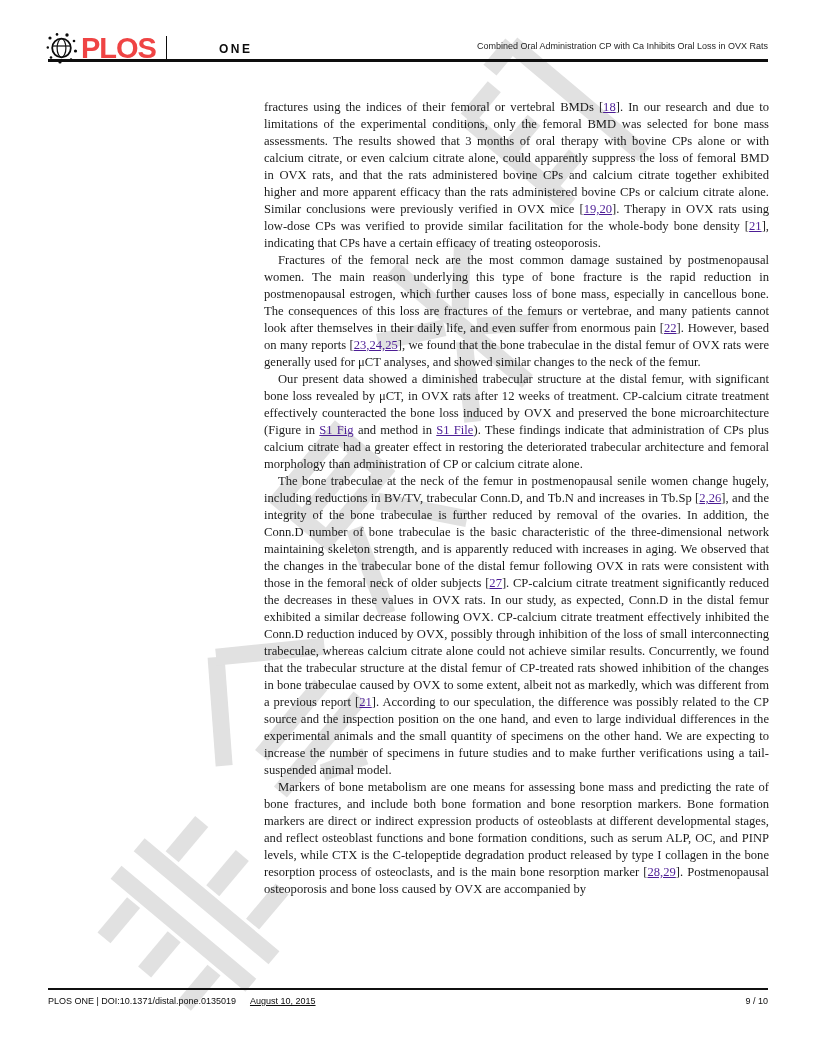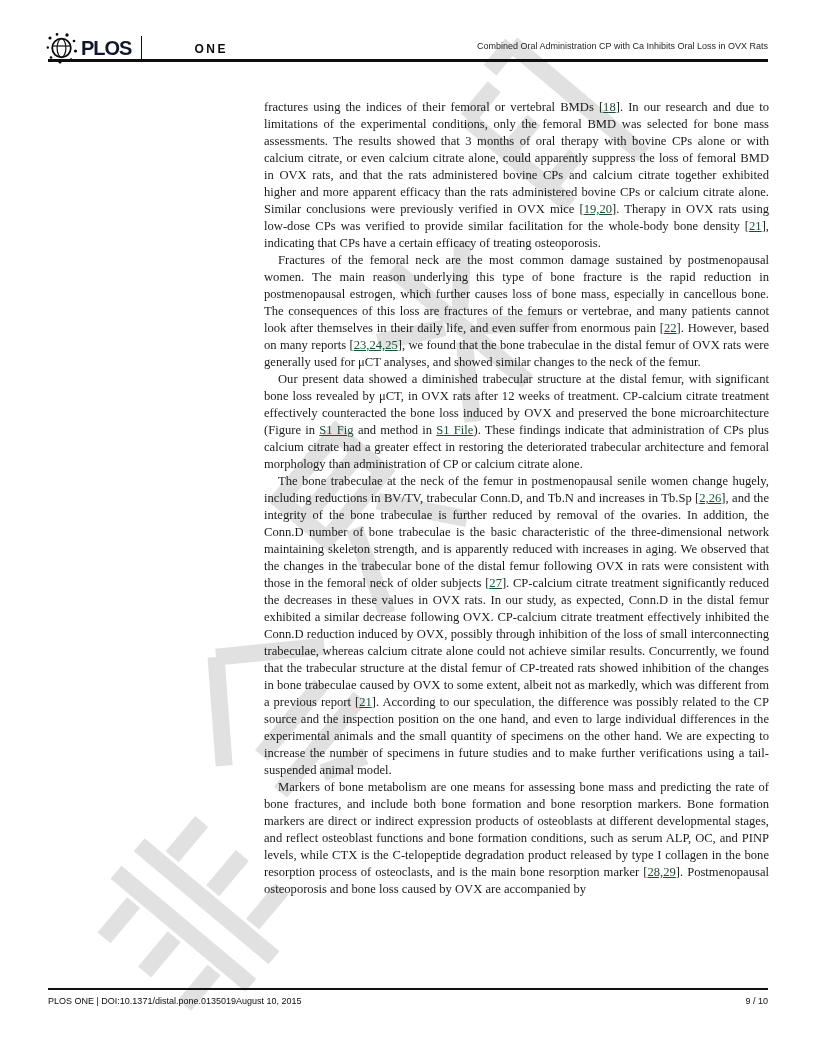--- a/index.html
+++ b/index.html
@@ -11,50 +11,50 @@
     font-family:"Liberation Serif","DejaVu Serif",serif;
     color:#1b1b1b;
   }
   
   .watermark{position:absolute;left:0;top:0;z-index:0;}
   .watermark line,.watermark path,.watermark rect{stroke:#e1e1e1;stroke-width:17;fill:none;}
   
   .logo{position:absolute;left:46px;top:31px;display:flex;align-items:center;z-index:2;}
   .logo .plos{
     font-family:"Liberation Sans","DejaVu Sans",sans-serif;
-    font-weight:bold;font-size:20px;letter-spacing:-1px;color:#0f172a;margin-left:3px;
+    font-weight:bold;font-size:29px;letter-spacing:-1px;color:#ef4444;margin-left:3px;
   }
   .logo .logo-divider{width:1px;height:24px;background:#0c0c0c;margin:0 8px 0 10px;}
   .logo .one{
     font-family:"Liberation Sans","DejaVu Sans",sans-serif;
     font-weight:bold;font-size:12px;letter-spacing:2.5px;color:#0c0c0c;margin-top:2px;margin-left:44px;
   }
   .running-title{
     position:absolute;right:48px;top:41px;z-index:2;
     font-family:"Liberation Sans","DejaVu Sans",sans-serif;
     font-size:9px;color:#262626;
   }
   .header-rule{position:absolute;left:48px;right:48px;top:59px;height:3px;background:#0e0e0e;z-index:2;}
   
   .article{
     position:absolute;left:264px;top:99px;width:505px;z-index:1;
     font-size:12.6px;line-height:17px;text-align:justify;
   }
   .article p{margin:0;}
   .article p.indent{text-indent:14px;}
-  a.ref-link{color:#14532d;text-decoration:underline;cursor:pointer;}
+  a.ref-link{color:#4c1d95;text-decoration:underline;cursor:pointer;}
   
   .footer-rule{position:absolute;left:48px;right:48px;top:988px;height:2px;background:#101010;z-index:2;}
   .footer-row{
     position:absolute;left:48px;right:48px;top:996px;z-index:2;
     display:flex;justify-content:space-between;align-items:baseline;
     font-family:"Liberation Sans","DejaVu Sans",sans-serif;
     font-size:9px;color:#0c0c0c;
   }
-  .footer-row .date{}
+  .footer-row .date{margin-left:14px;text-decoration:underline;}
   .scan-page-number{
     position:absolute;left:0;right:0;top:1005px;z-index:2;
     text-align:center;font-family:"Liberation Serif","DejaVu Serif",serif;
     font-size:9.5px;color:#3a3a3a;
   }
 </style>
 </head>
 <body>
 
 <div class="page">

